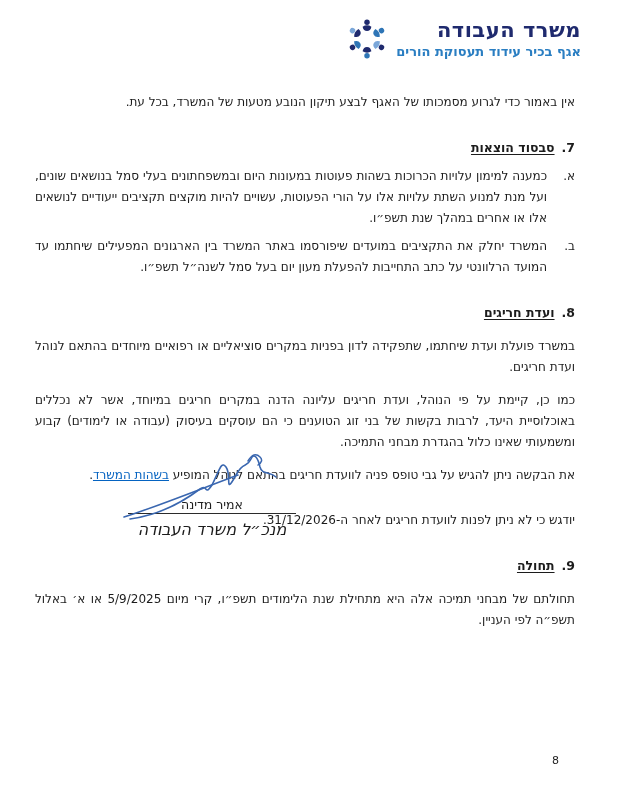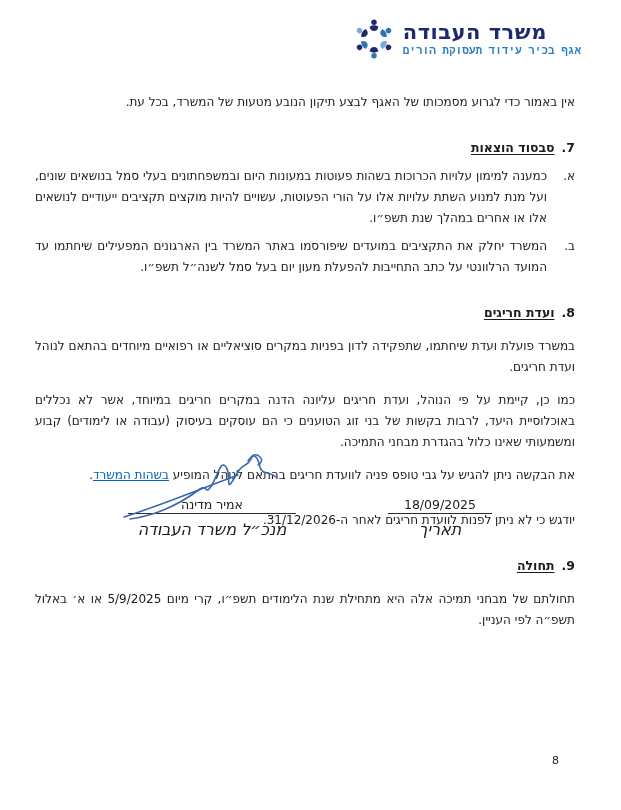--- a/index.html
+++ b/index.html
@@ -4,23 +4,23 @@
 <style>
   html,body{margin:0;padding:0;background:#e9e9e9;}
   .doc{
     width:621px;height:810px;background:#ffffff;position:relative;
     margin:0 auto;box-shadow:0 0 4px rgba(0,0,0,.25);
     font-family:"DejaVu Sans","Liberation Sans",sans-serif;
     color:#1c1c1c;direction:rtl;overflow:hidden;
   }
   
   .logo{position:absolute;top:16px;right:40px;display:flex;gap:7px;align-items:center;}
-  .logo-text{text-align:left;}
+  .logo-text{text-align:right;}
   .logo-title{font-size:21px;font-weight:bold;color:#1f2a6e;line-height:1.05;letter-spacing:.5px;}
-  .logo-subtitle{font-size:11px;font-weight:bold;color:#2a7ec2;margin-top:2px;font-family:Liberation Mono, monospace;}
+  .logo-subtitle{font-size:13px;font-weight:bold;color:#2a7ec2;margin-top:2px;}
   .logo-mark{width:44px;height:46px;flex:0 0 auto;}
   
   .content{padding:80px 46px 0 35px;font-size:12px;line-height:1.75;}
   .intro{}
   .section-heading{display:flex;gap:7px;font-weight:bold;font-size:12.5px;margin-top:24px;margin-bottom:7px;align-items:baseline;}
   .sec-num{white-space:nowrap;}
   .sec-title{text-decoration:underline;text-underline-offset:2px;}
   .list-item{display:flex;gap:8px;margin-bottom:7px;}
   .list-marker{flex:0 0 20px;white-space:nowrap;}
   .list-text{flex:1;text-align:justify;text-align-last:right;}
@@ -118,22 +118,18 @@
     <div class="sig-block sig-name-block">
       <svg class="scribble" viewBox="0 0 190 78">
         <path d="M4 72 C 30 64, 70 48, 118 30" fill="none" stroke="#3a67b0" stroke-width="1.6" stroke-linecap="round"></path>
         <path d="M10 74 C 40 70, 64 56, 80 44 C 88 38 84 52 92 40 C 100 24 101 16 106 22 C 112 30 104 52 116 30 C 124 15 126 24 131 14 C 134 7 138 13 140 22 C 142 30 149 26 156 32" fill="none" stroke="#3a67b0" stroke-width="1.6" stroke-linecap="round"></path>
         <path d="M128 16 q6 -10 12 -4 q4 4 -2 8" fill="none" stroke="#3a67b0" stroke-width="1.5" stroke-linecap="round"></path>
       </svg>
       <div class="sig-line">אמיר מדינה</div>
       <div class="sig-label">מנכ״ל  משרד העבודה</div>
     </div>
 
-    <div class="sig-block sig-date-block">
-      <div class="sig-line">18/09/2025</div>
-      <div class="sig-label">תאריך</div>
-    </div>
 
   </div>
 
   <div class="page-number">8</div>
 
 </div>
 
 </body></html>

